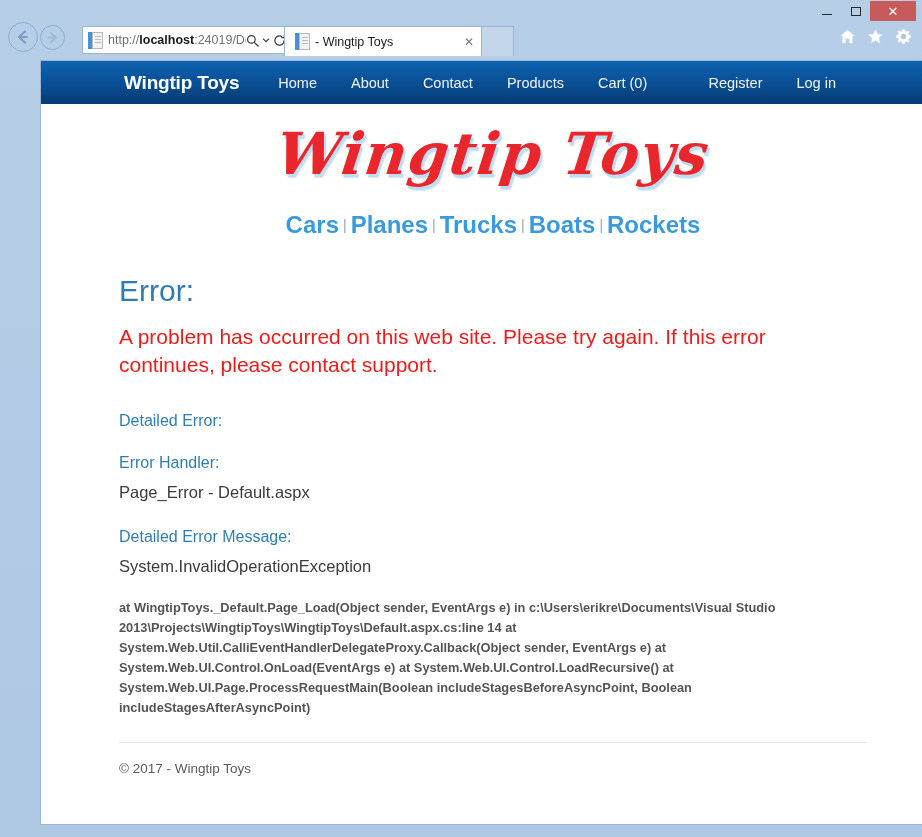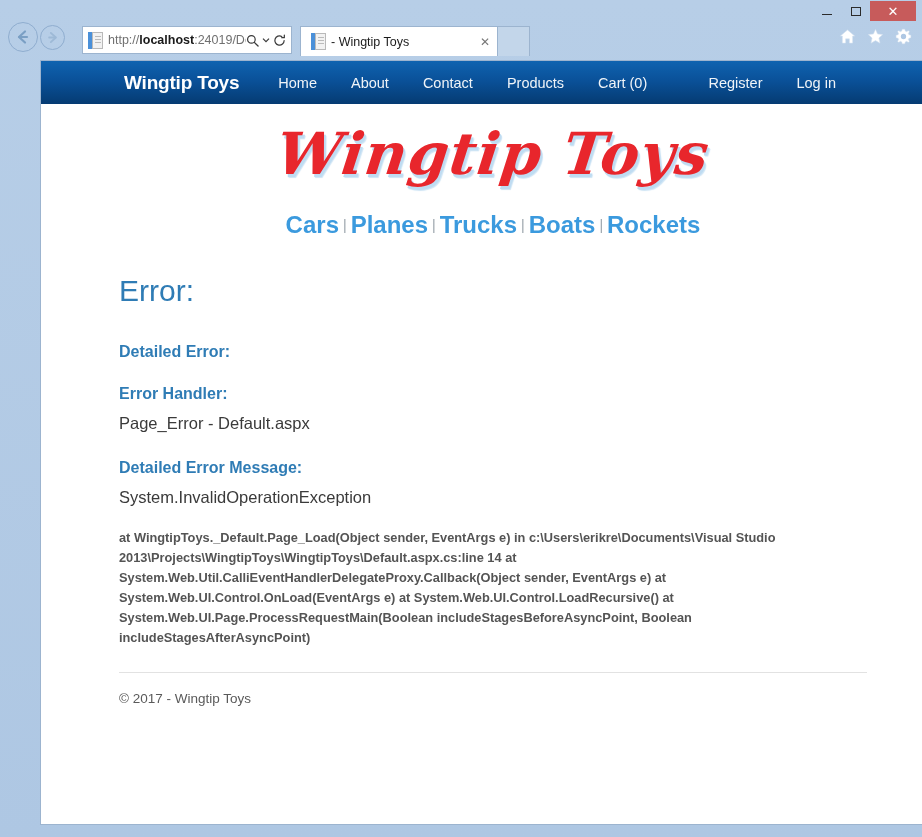--- a/index.html
+++ b/index.html
@@ -128,21 +128,21 @@
     display: flex;
     align-items: center;
     gap: 3px;
     color: #3a3a3a;
     padding-right: 2px;
   }
   .addr-icons svg { display: block; }
 
   .tabstrip {
     position: absolute;
-    left: 300px; top: 26px;
+    left: 284px; top: 26px;
     height: 30px;
     display: flex;
     align-items: stretch;
   }
   .tab {
     width: 198px; height: 30px;
     background: #ffffff;
     border: 1px solid #9cb4cf;
     border-bottom: none;
     display: flex;
@@ -285,21 +285,21 @@
     color: #ee1b1b;
     font-size: 21px;
     line-height: 1.32;
     margin: 14px 0 0 0;
     max-width: 760px;
   }
 
   h3.sec-head {
     color: #2f7cb5;
     font-size: 16px;
-    font-weight: bold;
+    font-weight: normal;
     margin: 34px 0 0 0;
   }
   h3.sec-head.tight { margin-top: 24px; }
   p.sec-body {
     color: #3a3a3a;
     font-size: 16.5px;
     line-height: 1.32;
     margin: 10px 0 0 0;
     max-width: 730px;
   }
@@ -446,20 +446,21 @@
 
     <div class="page">
 
       <div class="logo-wrap">
         <span class="logo">Wingtip Toys</span>
       </div>
 
       <div class="cats"><a href="#">Cars</a><span class="sep">|</span><a href="#">Planes</a><span class="sep">|</span><a href="#">Trucks</a><span class="sep">|</span><a href="#">Boats</a><span class="sep">|</span><a href="#">Rockets</a></div>
 
       <h1 class="err-title">Error:</h1>
+      <p class="err-msg">A problem has occurred on this web site. Please try again. If this error continues, please contact support.</p>
 
       <h3 class="sec-head">Detailed Error:</h3>
 
       <h3 class="sec-head tight">Error Handler:</h3>
       <p class="sec-body">Page_Error - Default.aspx</p>
 
       <h3 class="sec-head tight">Detailed Error Message:</h3>
       <p class="sec-body">System.InvalidOperationException</p>
 
       <p class="trace">at WingtipToys._Default.Page_Load(Object sender, EventArgs e) in c:\Users\erikre\Documents\Visual Studio 2013\Projects\WingtipToys\WingtipToys\Default.aspx.cs:line 14 at System.Web.Util.CalliEventHandlerDelegateProxy.Callback(Object sender, EventArgs e) at System.Web.UI.Control.OnLoad(EventArgs e) at System.Web.UI.Control.LoadRecursive() at System.Web.UI.Page.ProcessRequestMain(Boolean includeStagesBeforeAsyncPoint, Boolean includeStagesAfterAsyncPoint)</p>

